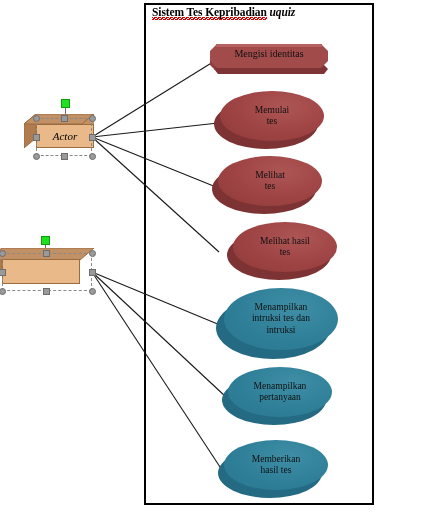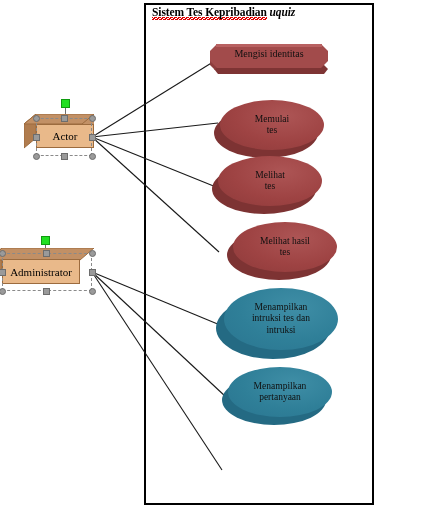--- a/index.html
+++ b/index.html
@@ -163,20 +163,21 @@
 
   
   .uc-ellipse.tall { width: 122px; height: 74px; }
   .uc-ellipse.tall .ell-shadow { left: 0px; top: 9px; width: 114px; height: 62px; }
   .uc-ellipse.tall .ell-face   { left: 8px; top: 0px; width: 114px; height: 62px; }
   .uc-ellipse.tall .ell-label  { left: 8px; top: 0px; width: 114px; height: 62px; }
 
   
   .actor {
     position: absolute;
+    font-style: italic;
   }
   .actor .box-top {
     position: absolute;
     left: 0; top: 0;
     height: 11px;
     background: #c29065;
     border-top: 1px solid #a87b52;
   }
   .actor .box-side {
     position: absolute;
@@ -254,21 +255,21 @@
   </svg>
 
   <div class="uc-bar" style="left:210px; top:44px;">
     <div class="bar-bottom"></div>
     <div class="bar-left-shadow"></div>
     <div class="bar-face"></div>
     <div class="bar-top-hl"></div>
     <div class="bar-label">Mengisi identitas</div>
   </div>
 
-  <div class="uc-ellipse red" style="left:214px; top:100px;">
+  <div class="uc-ellipse red" style="left:214px; top:91px;">
     <div class="ell-shadow"></div>
     <div class="ell-face"></div>
     <div class="ell-label">
       <span>
         <span>Memulai</span><br>
         <span>tes</span>
       </span>
     </div>
   </div>
 
@@ -310,20 +311,30 @@
     <div class="ell-shadow"></div>
     <div class="ell-face"></div>
     <div class="ell-label">
       <span>
         <span>Menampilkan</span><br>
         <span>pertanyaan</span>
       </span>
     </div>
   </div>
 
+  <div class="uc-ellipse teal" style="left:218px; top:440px;">
+    <div class="ell-shadow"></div>
+    <div class="ell-face"></div>
+    <div class="ell-label">
+      <span>
+        <span>Memberikan</span><br>
+        <span>hasil tes</span>
+      </span>
+    </div>
+  </div>
 
   <div class="rot-stem" style="left:65px; top:104px; height:14px;"></div>
   <div class="rot-knob" style="left:61px; top:99px;"></div>
 
   <div class="actor" style="left:24px; top:114px; width:70px; height:36px;">
     <div class="box-top" style="left:11px; top:0; width:59px;"></div>
     <div class="box-side" style="left:24px; top:11px; width:0; height:0;"></div>
 
     <svg width="70" height="36" style="position:absolute; left:0; top:0;">
       <polygon points="0,10 12,0 12,24 0,34" fill="#b07c4e" stroke="#9c6b3e" stroke-width="1"></polygon>
@@ -345,21 +356,20 @@
 
   <div class="rot-stem" style="left:45px; top:242px; height:12px;"></div>
   <div class="rot-knob" style="left:41px; top:236px;"></div>
 
   <div class="actor" style="left:-12px; top:248px; width:106px; height:38px;">
     <svg width="106" height="38" style="position:absolute; left:0; top:0;">
       <polygon points="0,12 14,0 14,25 0,36" fill="#b07c4e" stroke="#9c6b3e" stroke-width="1"></polygon>
       <polygon points="0,12 14,0 106,0 92,12" fill="#c29065" stroke="#9c6b3e" stroke-width="1"></polygon>
     </svg>
     <div class="box-face" style="left:14px; top:11px; width:78px; height:25px;"></div>
-    <div class="actor-label" style="left:14px; top:11px; width:78px; height:25px;">Administrator</div>
   </div>
 
   <div class="sel-rect" style="left:2px; top:253px; width:90px; height:38px;"></div>
   <div class="handle round" style="left:-1px; top:250px;"></div>
   <div class="handle" style="left:43px; top:250px;"></div>
   <div class="handle round" style="left:89px; top:250px;"></div>
   <div class="handle" style="left:-1px; top:269px;"></div>
   <div class="handle" style="left:89px; top:269px;"></div>
   <div class="handle round" style="left:-1px; top:288px;"></div>
   <div class="handle" style="left:43px; top:288px;"></div>

